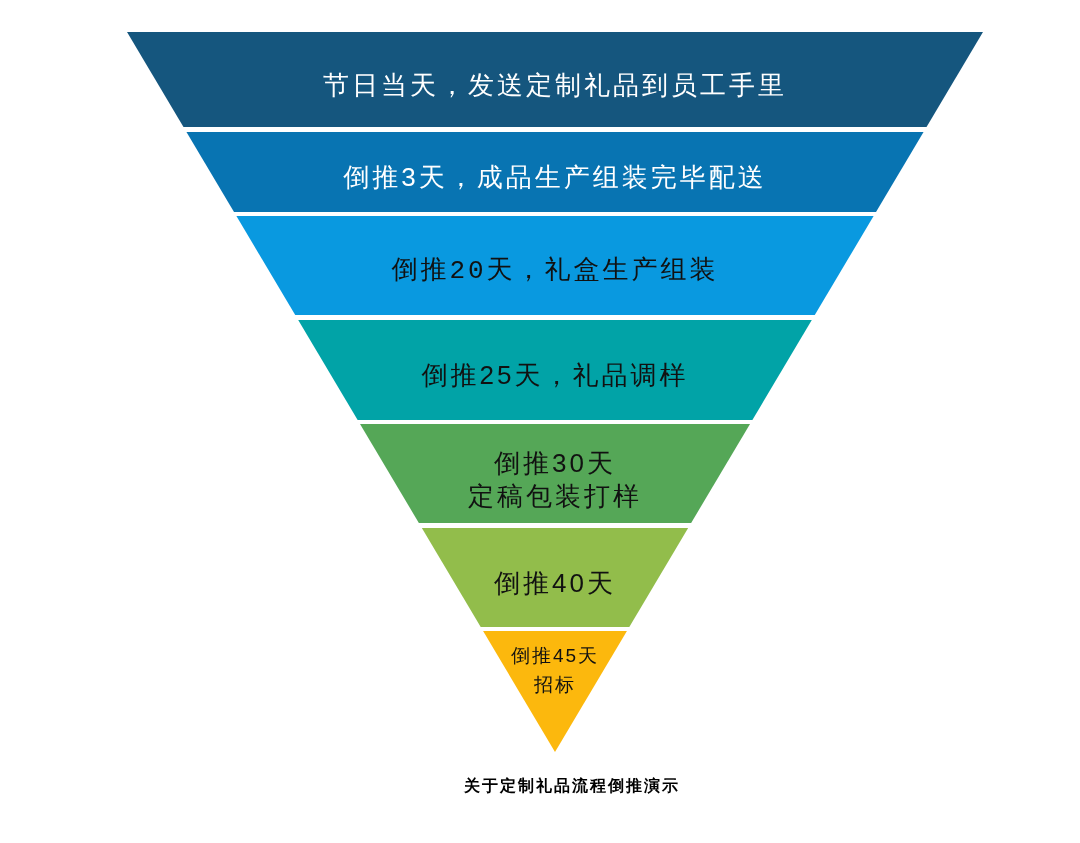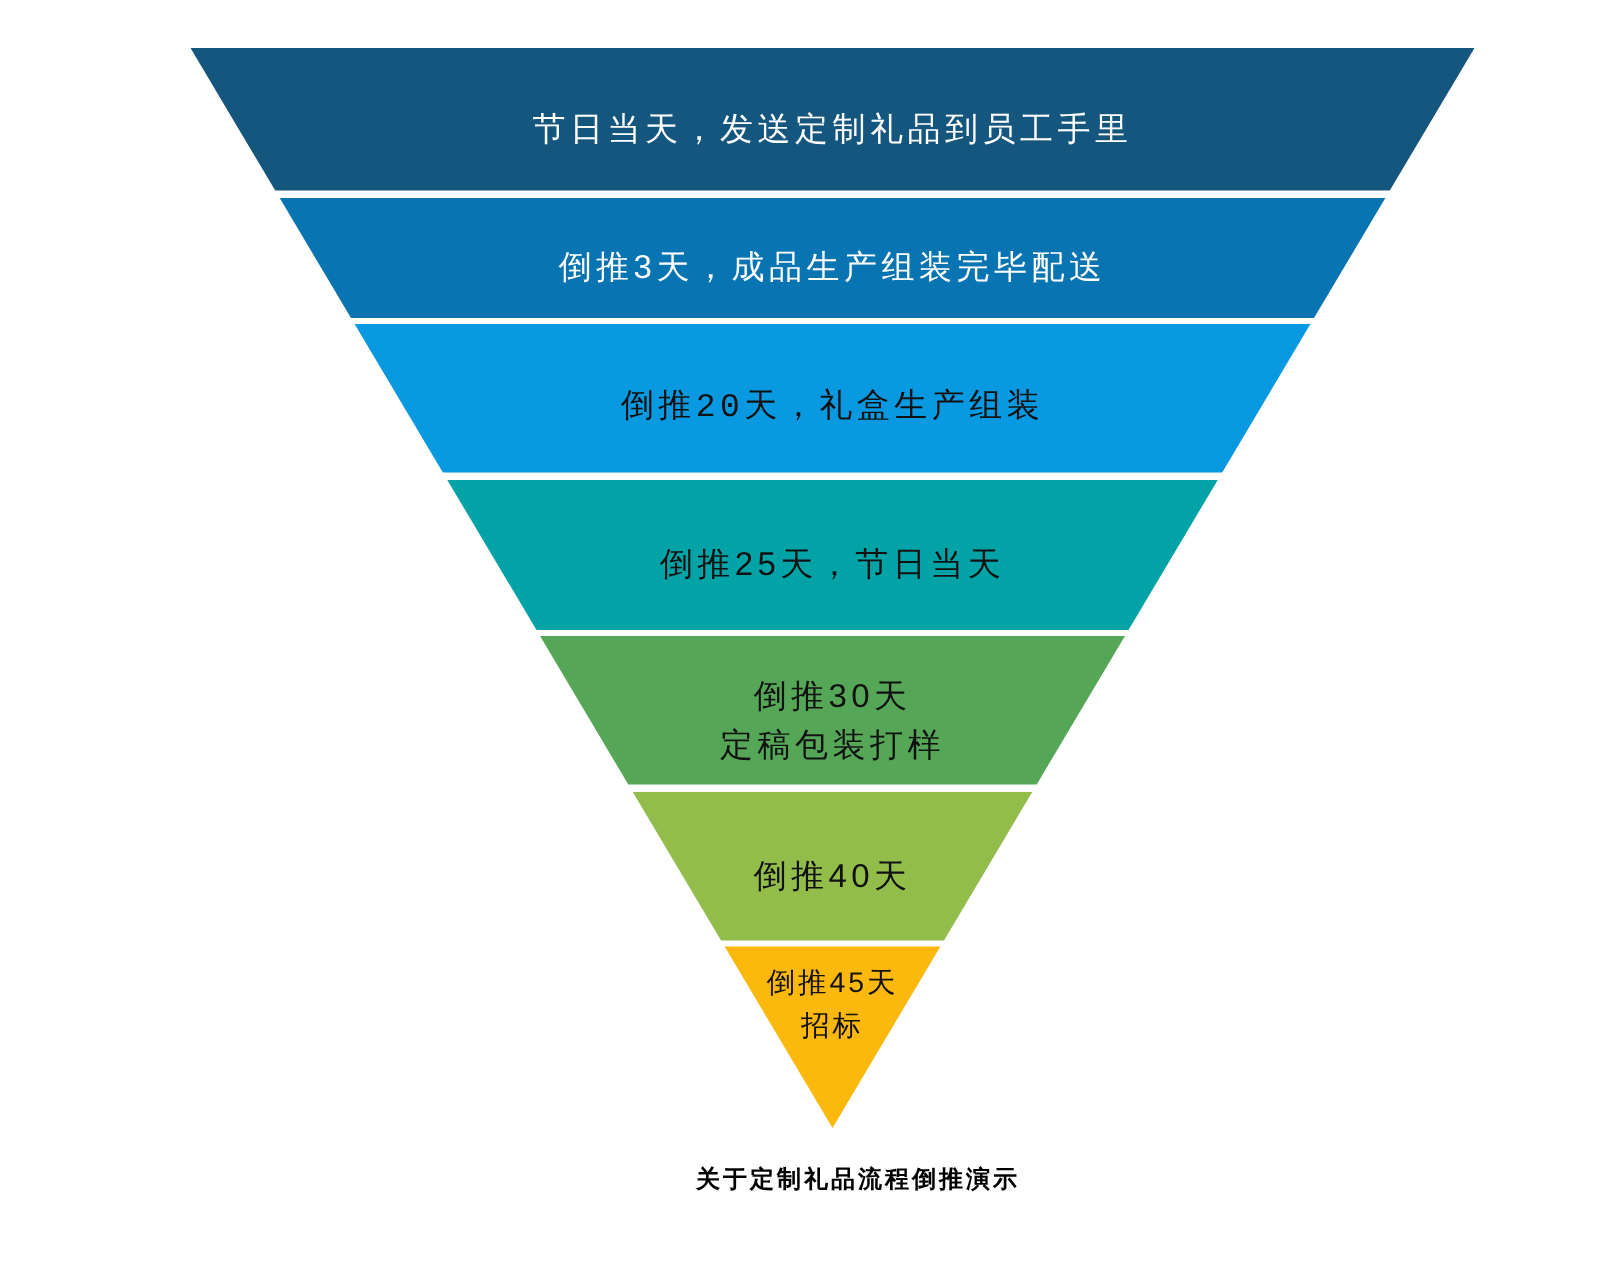--- a/index.html
+++ b/index.html
@@ -28,21 +28,21 @@
     gap: 4.5px;
   }
   .band {
     width: 100%;
     box-sizing: border-box;
     display: flex;
     flex-direction: column;
     align-items: center;
     justify-content: center;
     text-align: center;
-    font-size: 22px;
+    font-size: 26px;
     letter-spacing: 3px;
     line-height: 33px;
     padding-top: 12px;
   }
   .band span:empty { display: none; }
   .band-1 { height: 95px; }
   .band-2 { height: 80px; }
   .band-3 { height: 99px; }
   .band-4 { height: 100px; }
   .band-5 { height: 99px; }
@@ -82,21 +82,21 @@
       <span>倒推3天，成品生产组装完毕配送</span>
 
     </div>
 
     <div class="band band-3" style="background-color: rgb(9, 153, 224); color: rgb(17, 17, 17); font-family: Liberation Mono, monospace;">
       <span>倒推20天，礼盒生产组装</span>
 
     </div>
 
     <div class="band band-4" style="background-color: rgb(1, 163, 167); color: rgb(17, 17, 17);">
-      <span>倒推25天，节日当天</span>
+      <span>倒推25天，礼品调样</span>
 
     </div>
 
     <div class="band band-5" style="background-color: rgb(85, 167, 87); color: rgb(17, 17, 17);">
       <span>倒推30天</span>
       <span>定稿包装打样</span>
     </div>
 
     <div class="band band-6" style="background-color: rgb(146, 189, 75); color: rgb(17, 17, 17);">
       <span>倒推40天</span>

